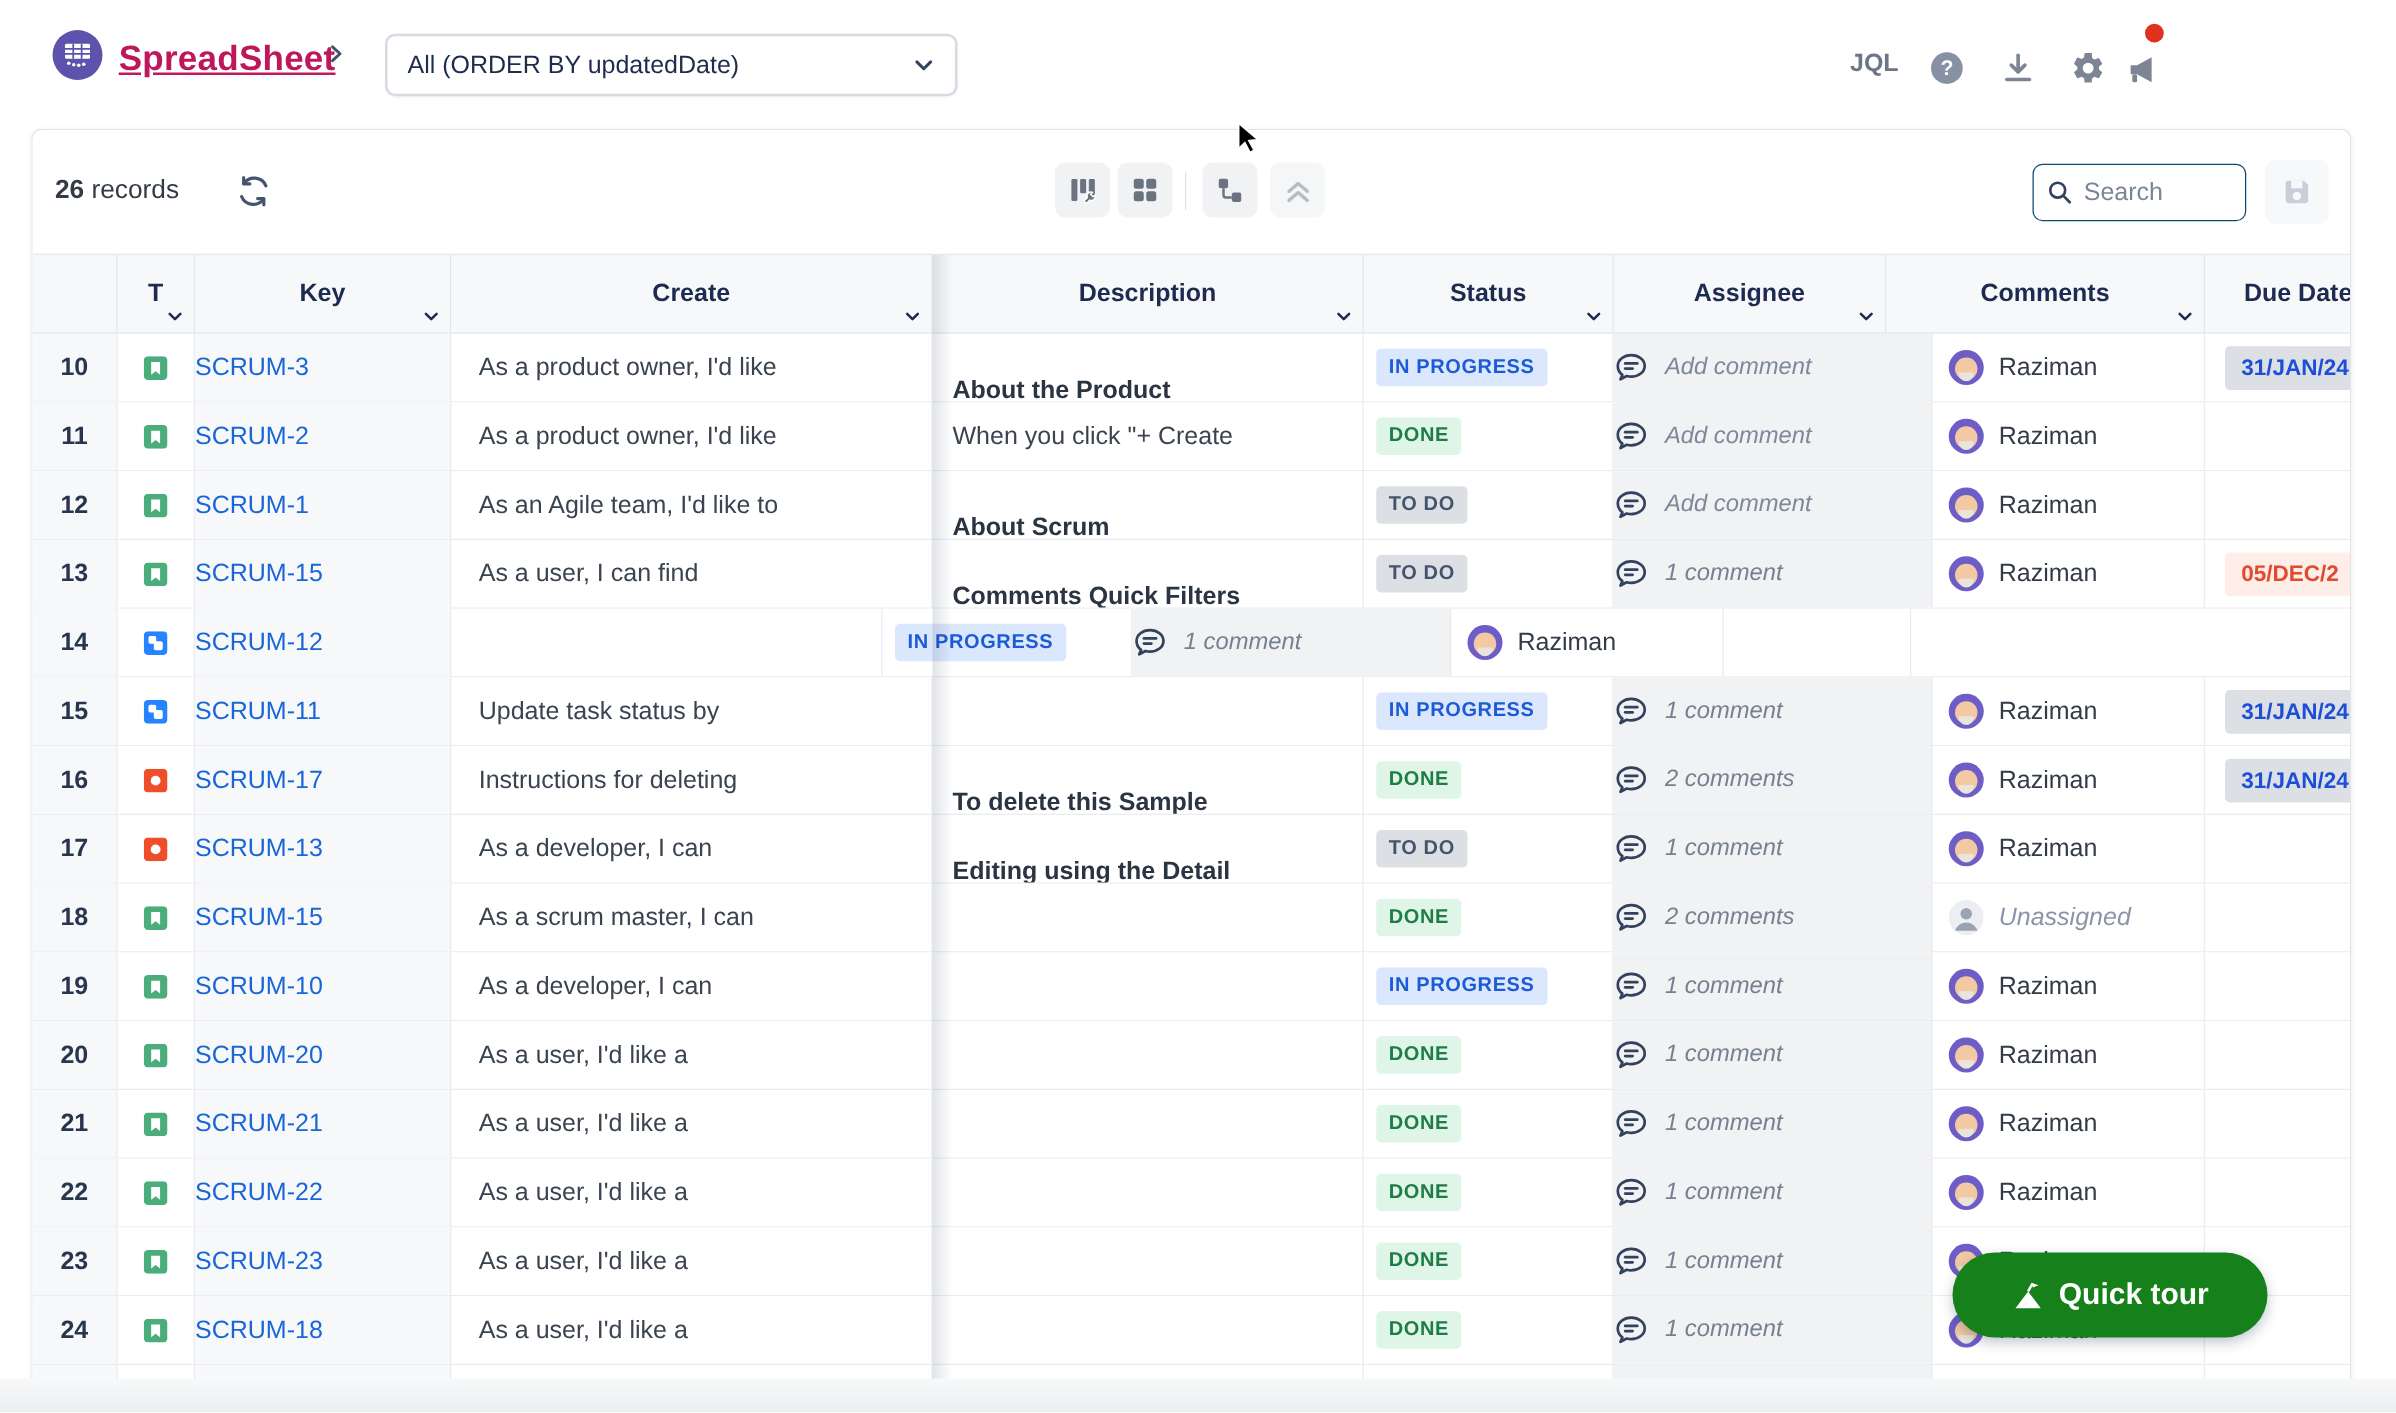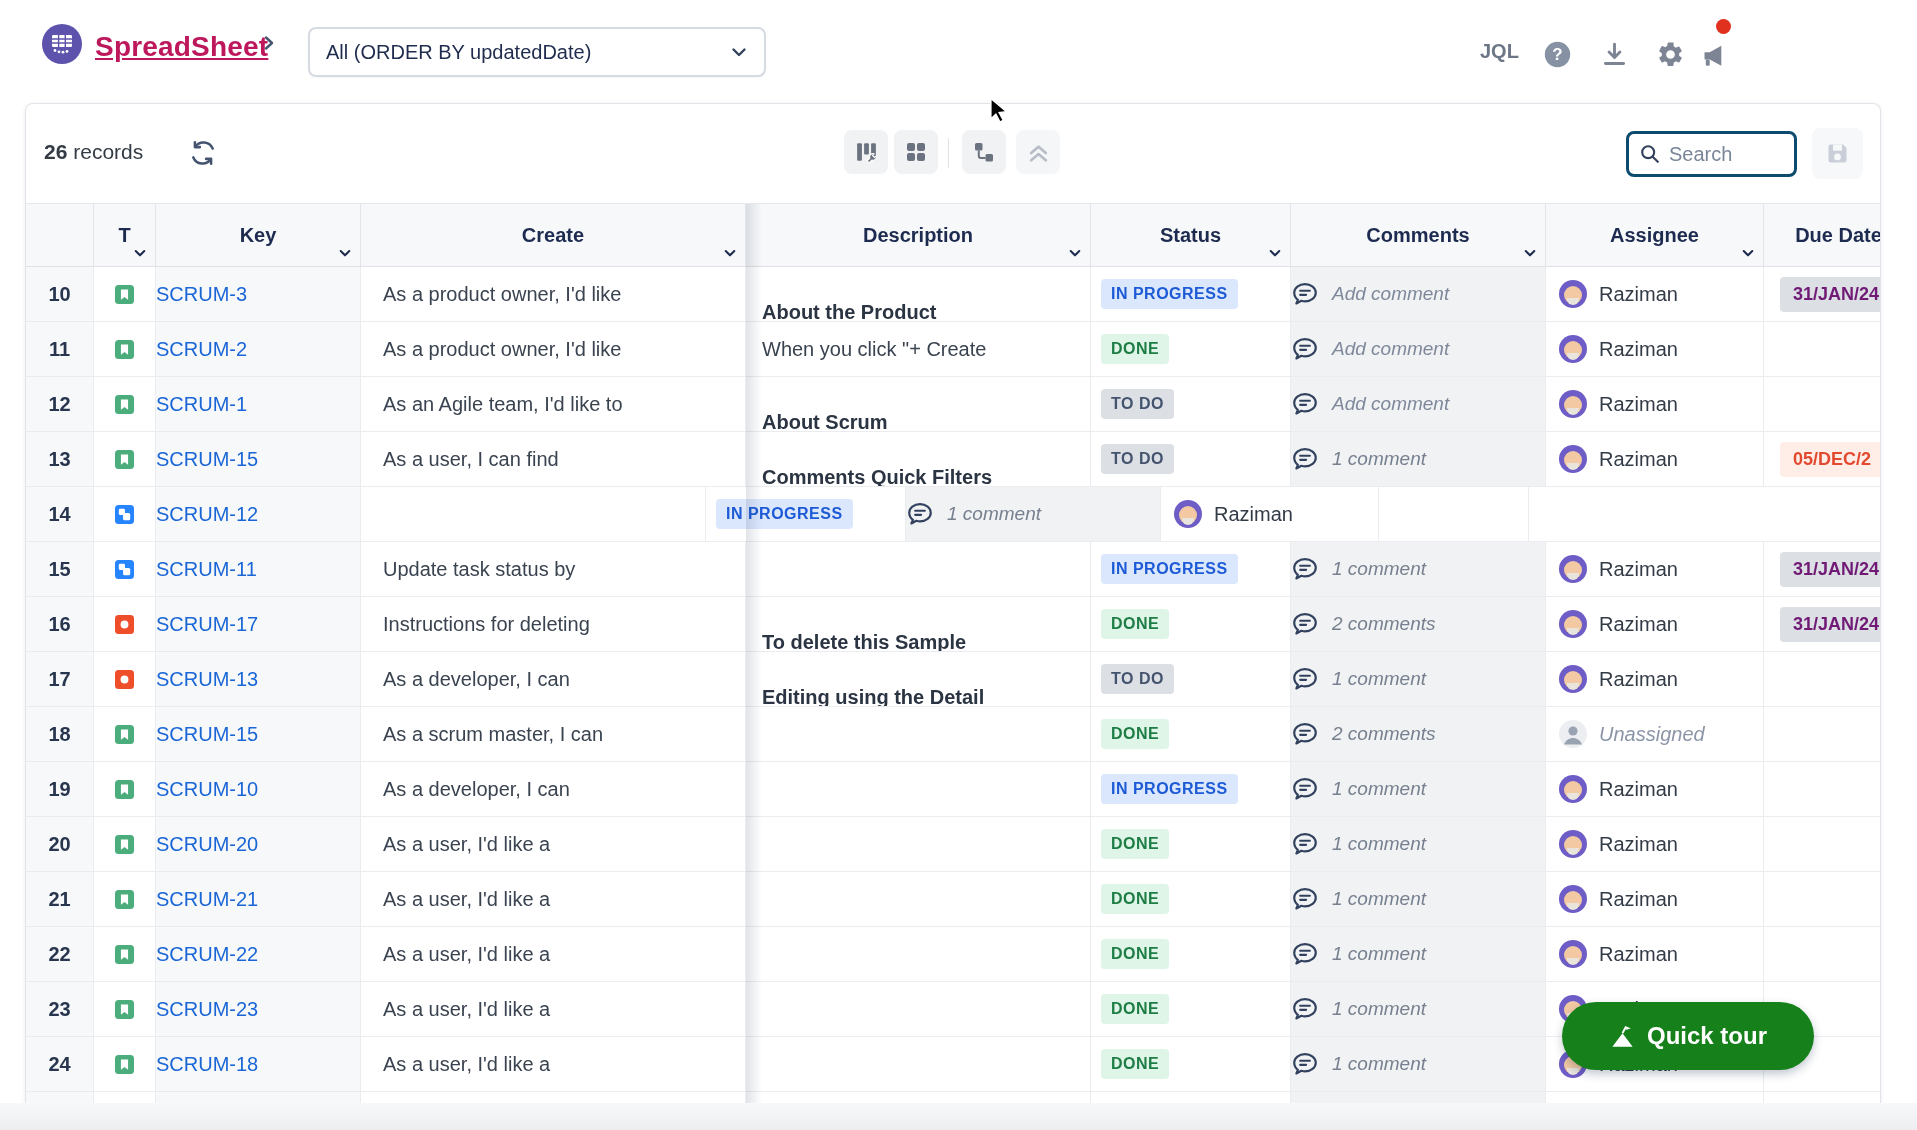--- a/index.html
+++ b/index.html
@@ -26,21 +26,21 @@
     border:1px solid #e2e4e9; border-bottom:none; border-radius:8px 8px 0 0; overflow:hidden;
     box-shadow:0 1px 4px rgba(9,30,66,.08); }
   .toolbar { position:relative; height:100px; border-bottom:1px solid #e6e8ec; }
   .records { position:absolute; left:18px; top:36px; font-size:21px; color:#333b45; }
   .records b { font-weight:700; }
   .refresh-btn { position:absolute; left:162px; top:34px; width:32px; height:32px; cursor:pointer; line-height:0; }
   .view-btn { position:absolute; top:26px; width:44px; height:44px; border-radius:8px; background:#f1f2f4;
     display:flex; align-items:center; justify-content:center; cursor:pointer; line-height:0; }
   .view-btn.disabled { background:#f5f6f8; cursor:default; }
   .tb-divider { position:absolute; left:922px; top:34px; width:1px; height:30px; background:#dfe2e7; }
-  .search-wrap { position:absolute; left:1600px; top:27px; width:171px; height:46px; border:3px solid #0c4a6e;
+  .search-wrap { position:absolute; left:1600px; top:27px; width:171px; height:46px; border:1px solid #0c4a6e;
     border-radius:8px; display:flex; align-items:center; padding:0 8px 0 10px; background:#fff; }
   .search-wrap input { border:none; outline:none; width:110px; font-size:20px; margin-left:8px;
     font-family:"Liberation Sans", sans-serif; color:#32415c; background:transparent; }
   .search-wrap input::placeholder { color:#7a8698; }
   .save-btn { position:absolute; left:1786px; top:24px; width:51px; height:51px; border-radius:8px;
     background:#f7f8f9; display:flex; align-items:center; justify-content:center; line-height:0; }
   
   .grid { position:relative; }
   .grid-header { display:flex; height:63px; background:#f7f8f9; border-bottom:1px solid #dfe1e5; }
   .h-cell { position:relative; flex:none; display:flex; align-items:center; justify-content:center;
@@ -63,21 +63,21 @@
   .c-comm { background:#f1f2f4; padding-left:0; gap:13px; }
   .comm-text { font-style:italic; font-size:19px; color:#76markerB; color:#76808f; }
   .comm-text.ph { color:#7e889b; }
   .c-asg { padding-left:13px; gap:12px; font-size:20px; color:#333b47; }
   .avatar { width:28px; height:28px; border-radius:50%; background:#6E5DC6; position:relative; flex:none; overflow:hidden; }
   .avatar .face { position:absolute; left:5px; top:6px; width:18px; height:18px; border-radius:50%; background:#F2C9A3; }
   .avatar .beard { position:absolute; left:8px; top:18px; width:12px; height:7px; border-radius:0 0 7px 7px; background:#e9e4dc; }
   .unassigned-name { font-style:italic; color:#8b95a7; }
   .c-due { padding-left:16px; }
   .due-badge { font-size:18px; font-weight:700; padding:7px 13px; border-radius:4px;
-    background:#DCDFE4; color:#701a75; white-space:nowrap; }
+    background:#DCDFE4; color:#1d4ed8; white-space:nowrap; }
   .due-badge.overdue { background:#FFEDE8; color:#E2492F; }
   .pin-shadow { position:absolute; left:720px; top:100px; bottom:0; width:16px; z-index:5; pointer-events:none;
     background:linear-gradient(to right, rgba(23,43,77,.13), rgba(23,43,77,0)); }
   
   .quick-tour { position:absolute; left:1562px; top:1002px; width:252px; height:68px; border-radius:34px;
     background:#16801A; z-index:60; display:flex; align-items:center; justify-content:center; gap:11px;
     cursor:pointer; box-shadow:0 4px 10px rgba(9,30,66,.25); }
   .quick-tour span { color:#fff; font-size:24px; font-weight:700; }
   .bottom-strip { position:absolute; left:0; top:1103px; width:1917px; height:27px;
     background:linear-gradient(#f7f8f9, #eceef0); }
@@ -226,28 +226,28 @@
           <span class="h-chev"><svg width="14" height="14" viewBox="0 0 18 18" fill="none" stroke="#1e2b50" stroke-width="2.6" stroke-linecap="round" stroke-linejoin="round">
               <path d="M3.5 6.5 9 12 14.5 6.5"></path>
             </svg></span>
         </div>
         <div class="h-cell" style="width: 200px;">
           <span>Status</span>
           <span class="h-chev"><svg width="14" height="14" viewBox="0 0 18 18" fill="none" stroke="#1e2b50" stroke-width="2.6" stroke-linecap="round" stroke-linejoin="round">
               <path d="M3.5 6.5 9 12 14.5 6.5"></path>
             </svg></span>
         </div>
-        <div class="h-cell" style="width: 255px;">
-          <span>Comments</span>
+        <div class="h-cell" style="width: 218px;">
+          <span>Assignee</span>
           <span class="h-chev"><svg width="14" height="14" viewBox="0 0 18 18" fill="none" stroke="#1e2b50" stroke-width="2.6" stroke-linecap="round" stroke-linejoin="round">
               <path d="M3.5 6.5 9 12 14.5 6.5"></path>
             </svg></span>
         </div>
-        <div class="h-cell" style="width: 218px;">
-          <span>Assignee</span>
+        <div class="h-cell" style="width: 255px;">
+          <span>Comments</span>
           <span class="h-chev"><svg width="14" height="14" viewBox="0 0 18 18" fill="none" stroke="#1e2b50" stroke-width="2.6" stroke-linecap="round" stroke-linejoin="round">
               <path d="M3.5 6.5 9 12 14.5 6.5"></path>
             </svg></span>
         </div>
         <div class="h-cell" style="width: 150px;">
           <span>Due Date</span>
         </div>
       </div>
     <div id="grid-body">
         <div class="g-row">

